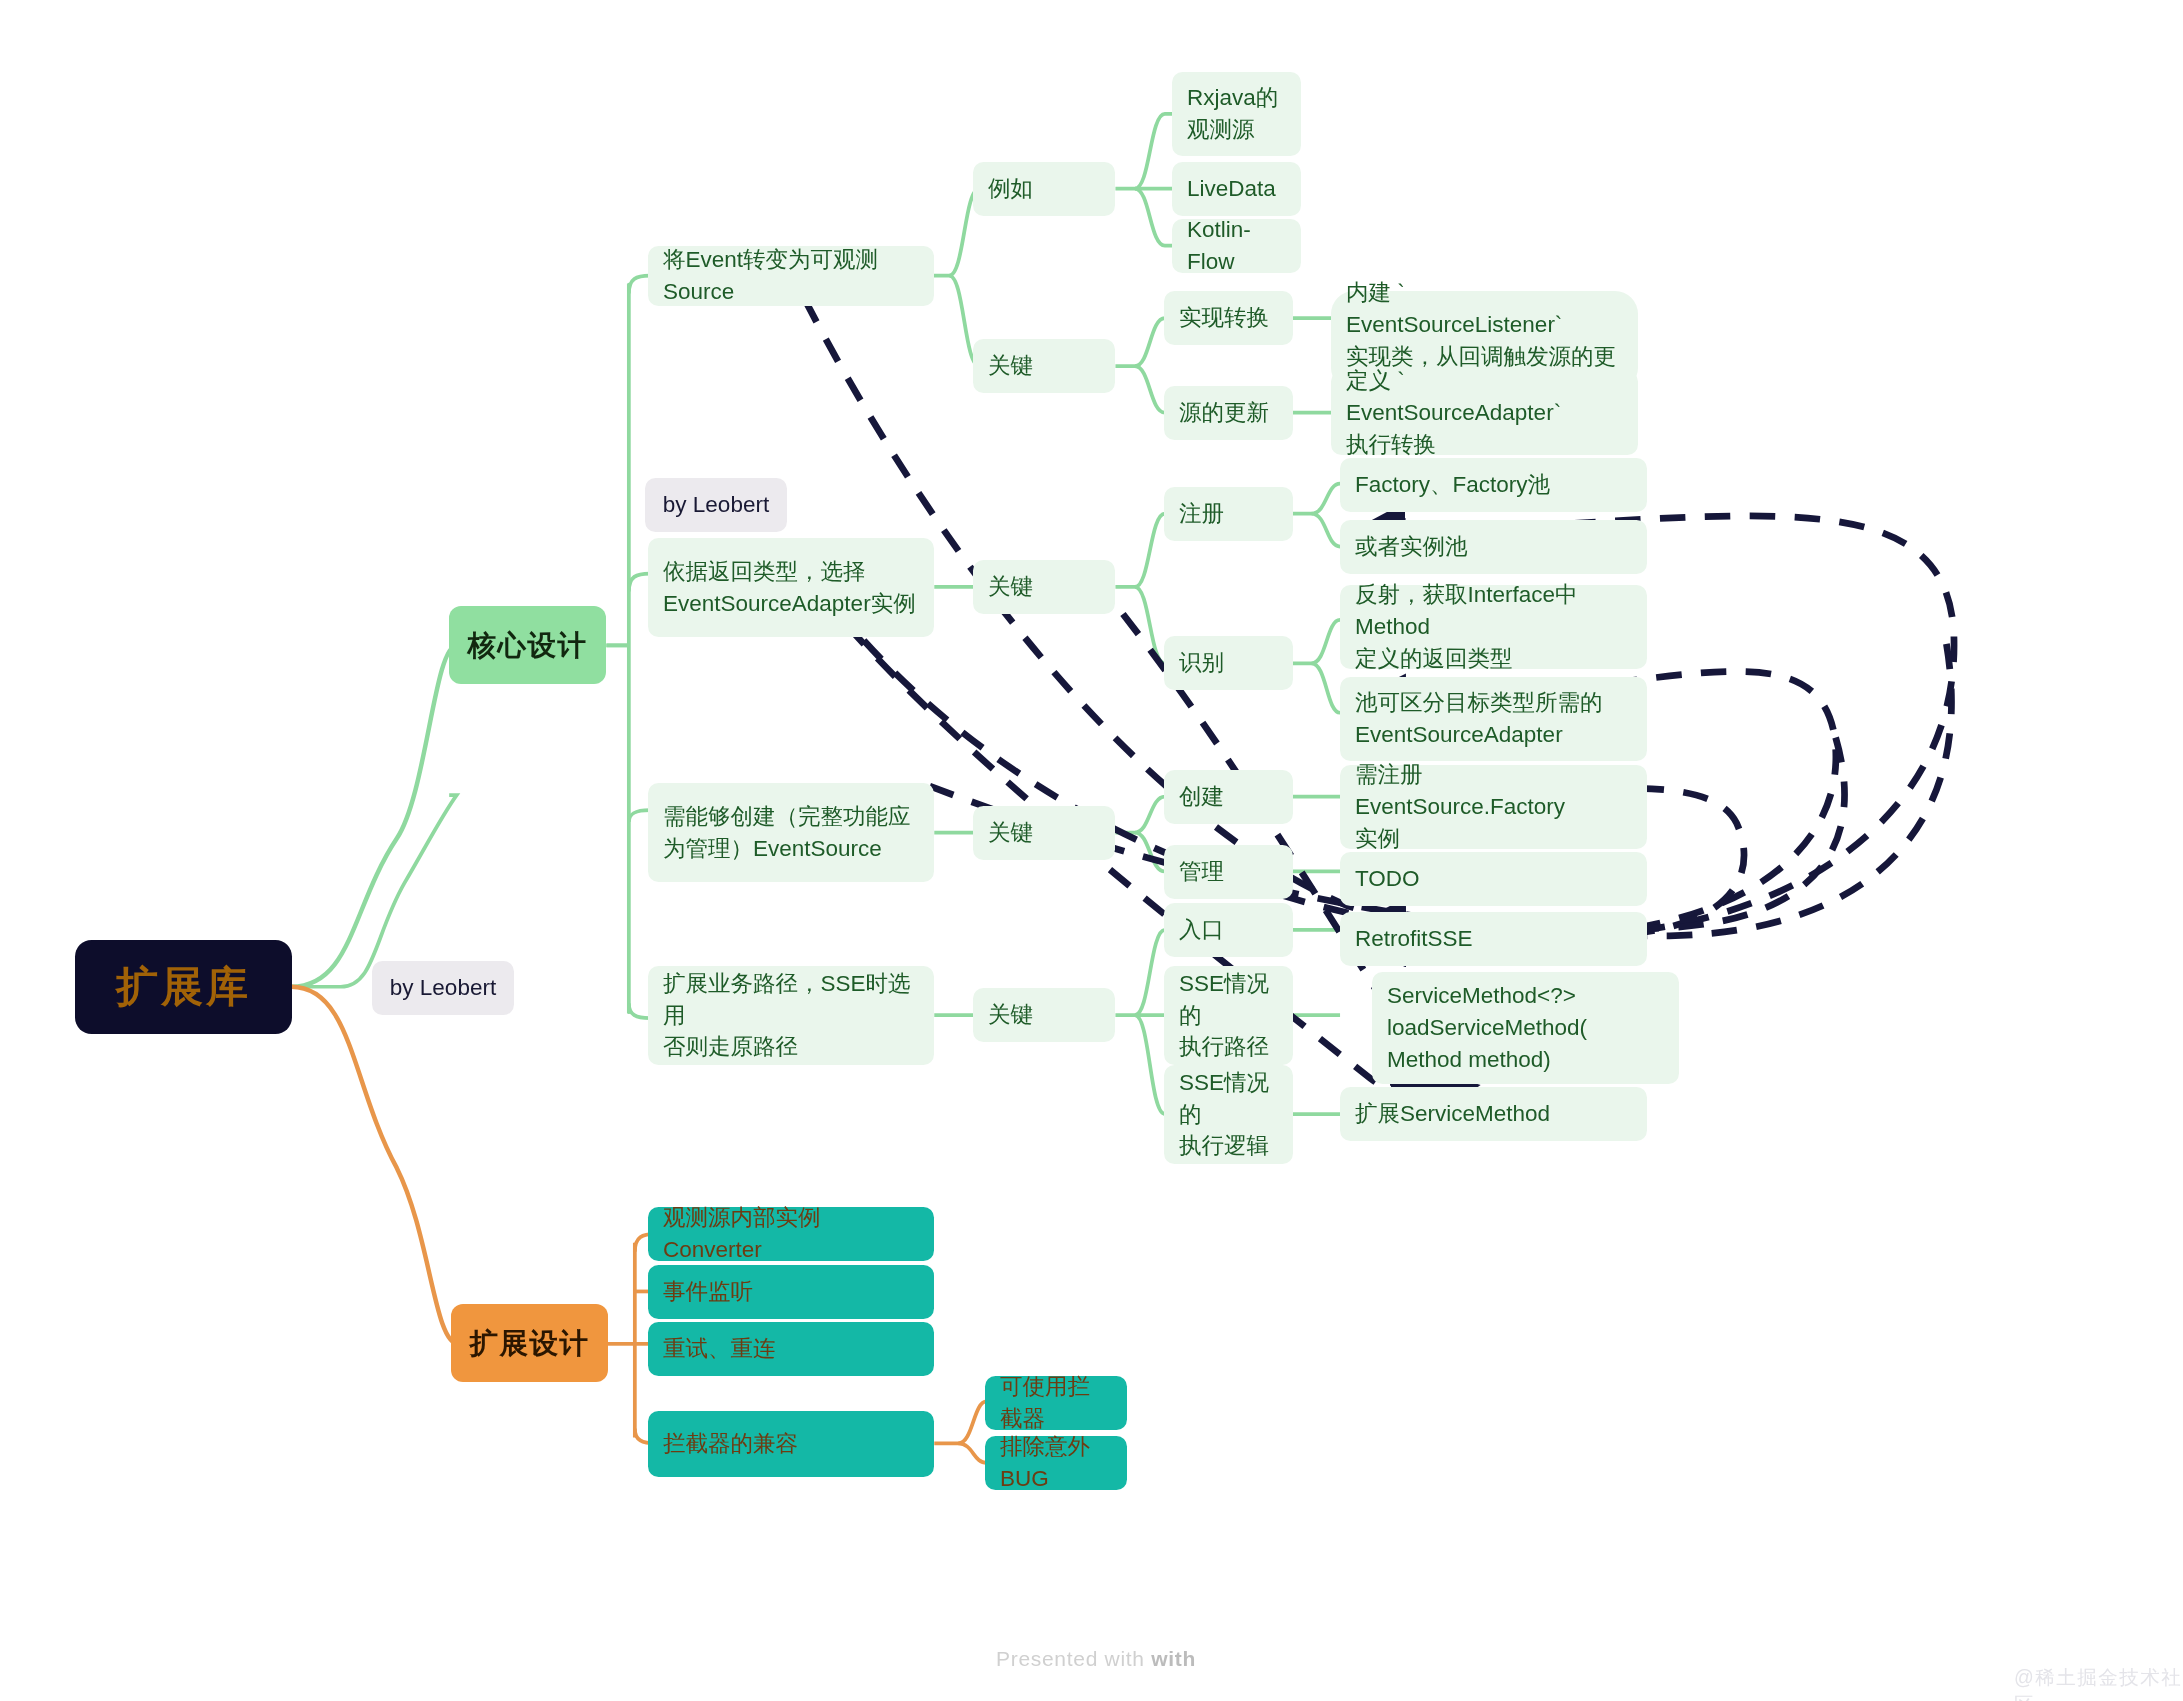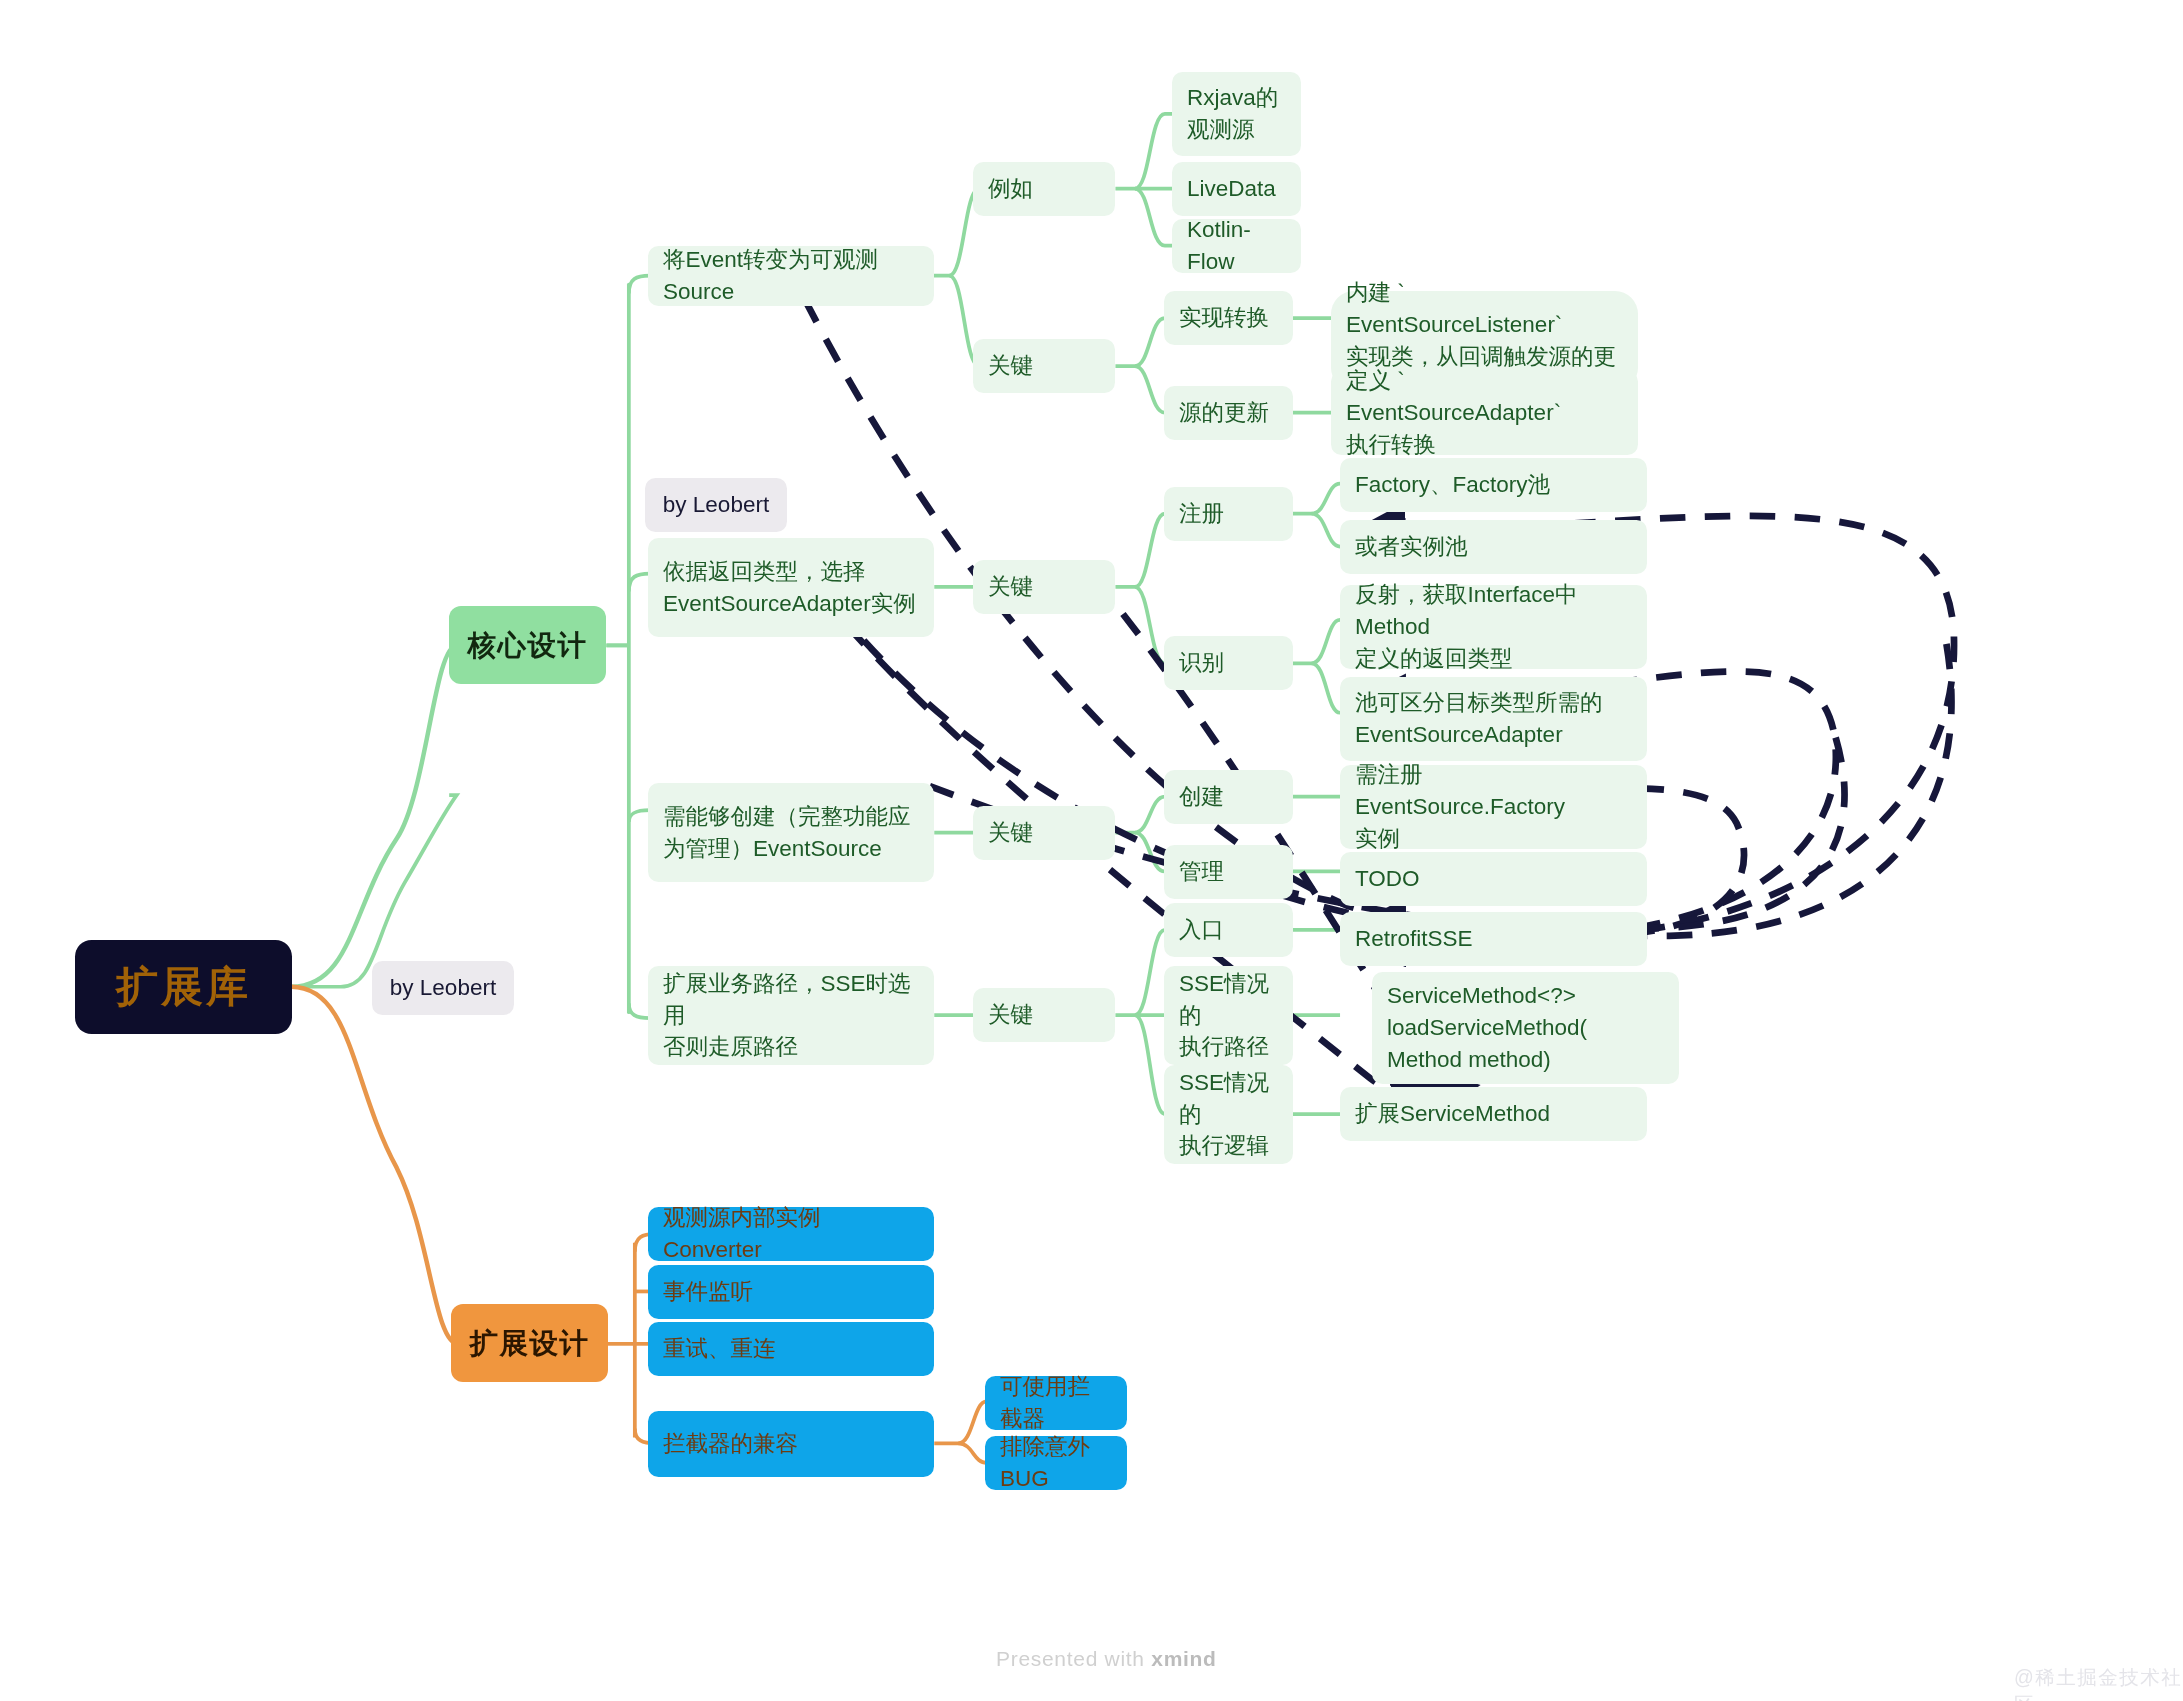--- a/index.html
+++ b/index.html
@@ -56,21 +56,21 @@
 
   
   .gbox {
     background: #eaf6ec;
     color: #1e5b28;
     font-size: 22.5px;
     padding: 7.5px 15px;
   }
   
   .obox {
-    background: #0ea5e9;
+    background: #14b8a6;
     color: #6d3c12;
     font-size: 22.5px;
     padding: 7.5px 15px;
   }
   
   .chip {
     background: #eceaee;
     color: #191934;
     font-size: 22.5px;
     padding: 7.5px 16.5px;
@@ -337,21 +337,21 @@
   </div>
 
   <div class="node obox" style="left:985px; top:1376px; width:142px; height:54px;">
     <span>可使用拦截器</span>
   </div>
   <div class="node obox" style="left:985px; top:1436px; width:142px; height:54px;">
     <span>排除意外BUG</span>
   </div>
 
   <div class="footer" style="left:996px; top:1647px;">
-    <span>Presented with </span><b>xmind</b>
+    <span>Presented with </span><b>with</b>
   </div>
 
   <div class="watermark" style="left:2014px; top:1664px;">
     <span>@稀土掘金技术社区</span>
   </div>
 
 </div>
 
 
 </body></html>

